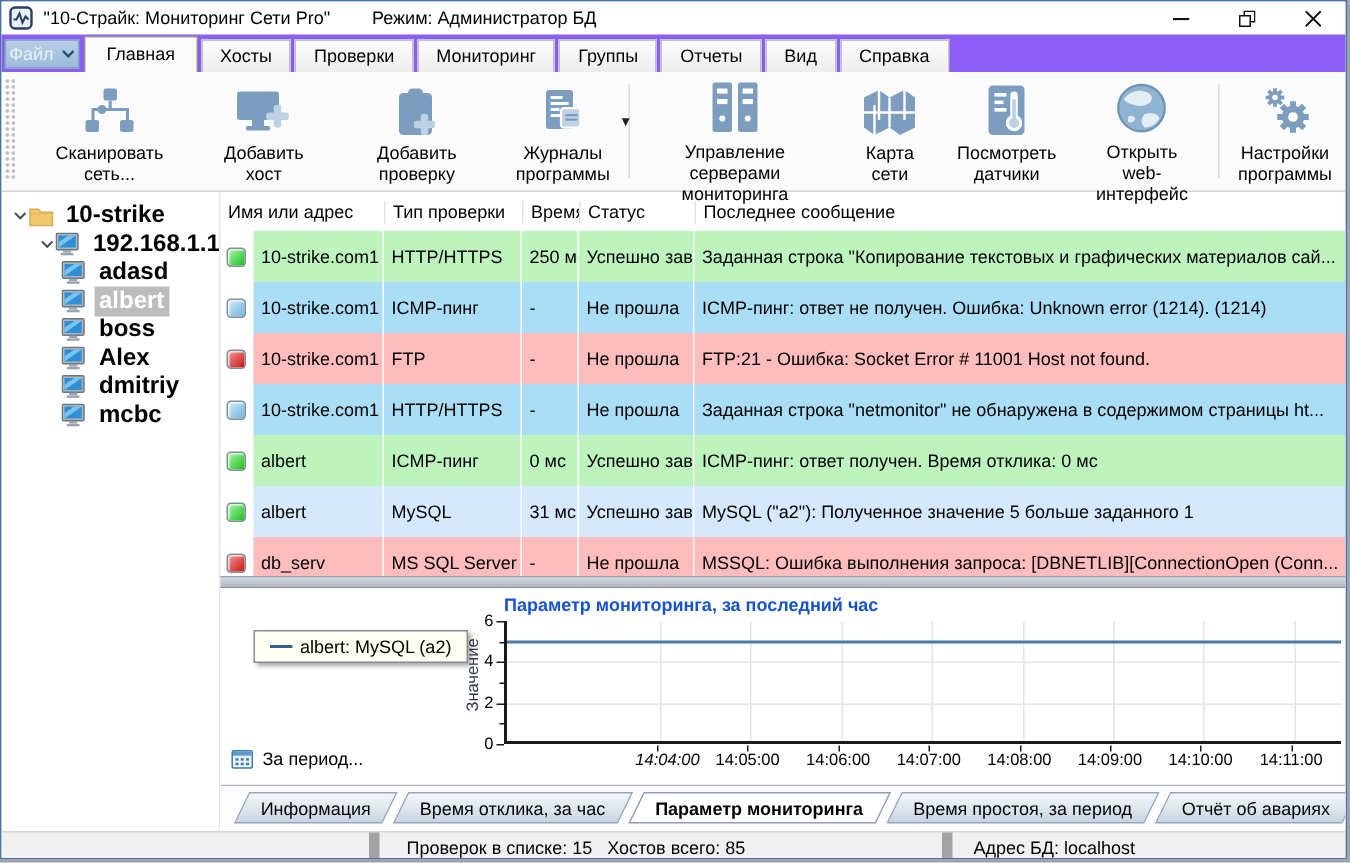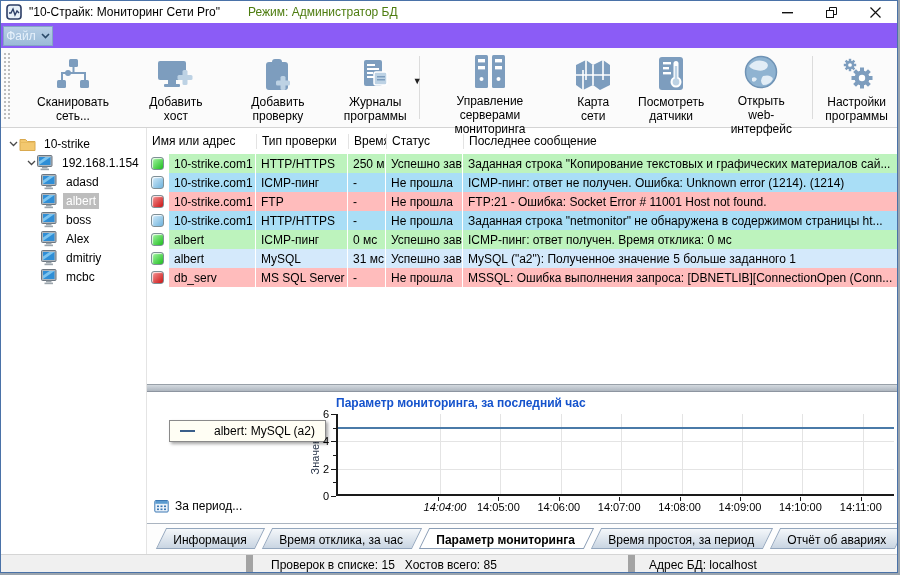--- a/index.html
+++ b/index.html
@@ -3,55 +3,55 @@
 <meta charset="utf-8">
 <style>
   html,body{margin:0;padding:0;background:#9aa4ae;font-family:"Liberation Sans",sans-serif;}
   *{box-sizing:border-box;}
   .window{width:898px;height:573px;border:1px solid #4a72a8;background:#fff;position:relative;overflow:hidden;}
 
   
   .titlebar{height:22px;background:#fff;display:flex;align-items:center;}
   .app-icon{width:16px;height:16px;margin-left:5px;display:flex;}
   .tb-title{font-size:12px;color:#000;margin-left:7px;white-space:nowrap;}
-  .tb-mode{font-size:12px;color:#4d7c0f;margin-left:28px;white-space:nowrap;}
+  .tb-mode{font-size:12px;color:#000000;margin-left:28px;white-space:nowrap;}
   .win-controls{margin-left:auto;display:flex;height:100%;}
   .win-btn{width:44px;height:100%;display:flex;align-items:center;justify-content:center;}
 
   
   .menubar{height:25px;background:#8b5cf6;display:flex;align-items:flex-end;padding-left:2px;}
   .file-btn{width:50px;height:20px;margin:0 3px 2px 0;background:linear-gradient(#b7cfe5,#9cbbd8);border:1px solid #84a5c6;color:#e6f1fb;font-size:12px;display:flex;align-items:center;justify-content:center;gap:5px;}
   .mtab{font-size:12px;padding:3px 12px 4px;border:1px solid #c6c6c6;border-bottom:none;background:linear-gradient(#fdfdfd,#ededed);margin-right:2px;color:#000;white-space:nowrap;}
   .mtab.active{background:#fbfbfb;border-color:#979797;padding:4px 14px 5px;}
 
   
   .ribbon{height:80px;background:#fbfbfb;border-bottom:1px solid #d4d4d4;display:flex;align-items:stretch;padding:2px 0 0 14px;position:relative;}
   .grip{position:absolute;left:2px;top:4px;bottom:6px;width:7px;background-image:radial-gradient(#bdbdbd 1px,transparent 1.3px);background-size:4px 4px;}
   .tb-btn{display:flex;flex-direction:column;align-items:center;justify-content:flex-start;padding:3px 9px 2px;font-size:12px;text-align:center;color:#000;position:relative;}
   .tb-icon{height:42px;display:flex;align-items:flex-end;justify-content:center;padding-bottom:3px;}
   .tb-label{line-height:14px;white-space:pre-line;max-width:150px;}
   .tb-dd{position:absolute;right:-6px;top:26px;font-size:9px;color:#222;}
   .tb-sep{width:1px;background:#dcdcdc;margin:6px 3px 8px;}
 
   
   .main{display:flex;height:426px;background:#fff;}
-  .tree{width:146px;border-right:1px solid #e4e4e4;padding-top:6px;font-size:12px;overflow:hidden;flex:none;}
+  .tree{width:146px;border-right:1px solid #e4e4e4;padding-top:6px;font-size:16px;overflow:hidden;flex:none;font-weight:bold;}
   .tree-row{height:19px;display:flex;align-items:center;white-space:nowrap;}
   .tree-exp{width:12px;display:flex;justify-content:center;flex:none;}
   .tree-ico{width:17px;margin-right:5px;display:flex;flex:none;}
   .tree-label{color:#000;padding:1px 3px;}
   .tree-label.sel{background:#bdbdbd;color:#fff;}
 
   .right{flex:1;display:flex;flex-direction:column;min-width:0;}
 
   
   .tbl{height:256px;overflow:hidden;font-size:12px;}
   .thead{display:flex;height:26px;align-items:center;color:#000;}
   .th{padding-left:5px;border-right:1px solid #e3e3e3;height:15px;line-height:15px;white-space:nowrap;overflow:hidden;flex:none;}
-  .trow{display:flex;height:19px;}
+  .trow{display:flex;height:34px;}
   .td{display:flex;align-items:center;padding-left:5px;border-right:1px solid #fff;white-space:nowrap;overflow:hidden;flex:none;}
   .td.icon{width:22px;background:#fff;justify-content:center;padding:0;}
   .led{width:13px;height:13px;border:1px solid #7f8f96;border-radius:3px;box-shadow:inset 1px 1px 1px rgba(255,255,255,.8);}
   .led.green{background:linear-gradient(135deg,#a8f7a8,#1fbd1f);}
   .led.blue{background:linear-gradient(135deg,#d4ecfa,#6fb3dd);}
   .led.red{background:linear-gradient(135deg,#f59a9a,#cc1414);}
   .c-green{background:#bdf3bd;}
   .c-blue{background:#a9def6;}
   .c-red{background:#ffbcbc;}
   .c-sel{background:#d4e9fb;}
@@ -65,21 +65,21 @@
   .chart-title{position:absolute;left:189px;width:558px;top:4px;text-align:left;color:#1553cc;font-weight:bold;font-size:12px;}
   .plot{position:absolute;left:189px;top:22px;width:558px;height:82px;border-left:2px solid #1a1a1a;border-bottom:2px solid #1a1a1a;}
   .gridv{position:absolute;top:0;bottom:0;width:1px;background:#e4e4e4;}
   .gridh{position:absolute;left:0;right:0;height:1px;background:#e4e4e4;}
   .series-line{position:absolute;left:0;right:0;height:2px;}
   .ytick{position:absolute;height:1px;background:#1a1a1a;}
   .xtick{position:absolute;width:1px;height:4px;background:#1a1a1a;}
   .ylab{position:absolute;width:20px;text-align:right;color:#000;}
   .xlab{position:absolute;width:56px;text-align:center;color:#000;top:109px;}
   .ylabel-rot{position:absolute;left:144px;top:52px;transform:rotate(-90deg);transform-origin:center;color:#2e3a4e;}
-  .legend{position:absolute;left:22px;top:28px;background:#fffef4;border:1px solid #8a8a8a;box-shadow:2px 2px 3px rgba(0,0,0,.35);padding:3px 10px;display:flex;align-items:center;gap:19px;font-size:12px;color:#000;}
+  .legend{position:absolute;left:22px;top:28px;background:#fffef4;border:1px solid #8a8a8a;box-shadow:2px 2px 3px rgba(0,0,0,.35);padding:3px 10px;display:flex;align-items:center;gap:5px;font-size:12px;color:#000;}
   .legend-dash{width:15px;height:2px;background:#3a5f8a;}
   .period-link{position:absolute;left:7px;top:107px;display:flex;gap:6px;align-items:center;font-size:12px;color:#000;}
 
   
   .tabsbar{height:31px;background:#fdfdfd;border-top:1px solid #aab4c0;display:flex;align-items:flex-start;padding:4px 0 0 14px;overflow:hidden;}
   .btab{height:21px;line-height:20px;transform:skewX(-26deg);border:1px solid #93a6bd;background:linear-gradient(#f4f7fa,#c9d5e2);margin-right:7px;flex:none;}
   .btab>span{display:inline-block;transform:skewX(26deg);padding:0 12px;font-size:12px;color:#000;}
   .btab.active{background:#fff;border-color:#8a9db5;}
   .btab.active>span{font-weight:bold;}
 
@@ -132,20 +132,30 @@
 
   <div class="menubar">
     <div class="file-btn">
       <span>Файл</span>
       <span style="display:flex;">
           <svg width="9" height="6" viewBox="0 0 9 6">
             <path d="M1 1 L4.5 4.5 L8 1" fill="none" stroke="#294968" stroke-width="1.6"></path>
           </svg>
         </span>
     </div>
+    <div id="menu-tabs" style="display:flex;align-items:flex-end;">
+        <div class="mtab active">Главная</div>
+        <div class="mtab">Хосты</div>
+        <div class="mtab">Проверки</div>
+        <div class="mtab">Мониторинг</div>
+        <div class="mtab">Группы</div>
+        <div class="mtab">Отчеты</div>
+        <div class="mtab">Вид</div>
+        <div class="mtab">Справка</div>
+      </div>
   </div>
 
   <div class="ribbon">
     <div class="grip"></div>
     <div id="toolbar" style="display:flex;">
         <div class="tb-btn">
           <div class="tb-icon">
             <svg width="36" height="34" viewBox="0 0 36 34">
               <g fill="#7d9dbe">
                 <rect x="14" y="1" width="9" height="8" rx="1.5"></rect>

